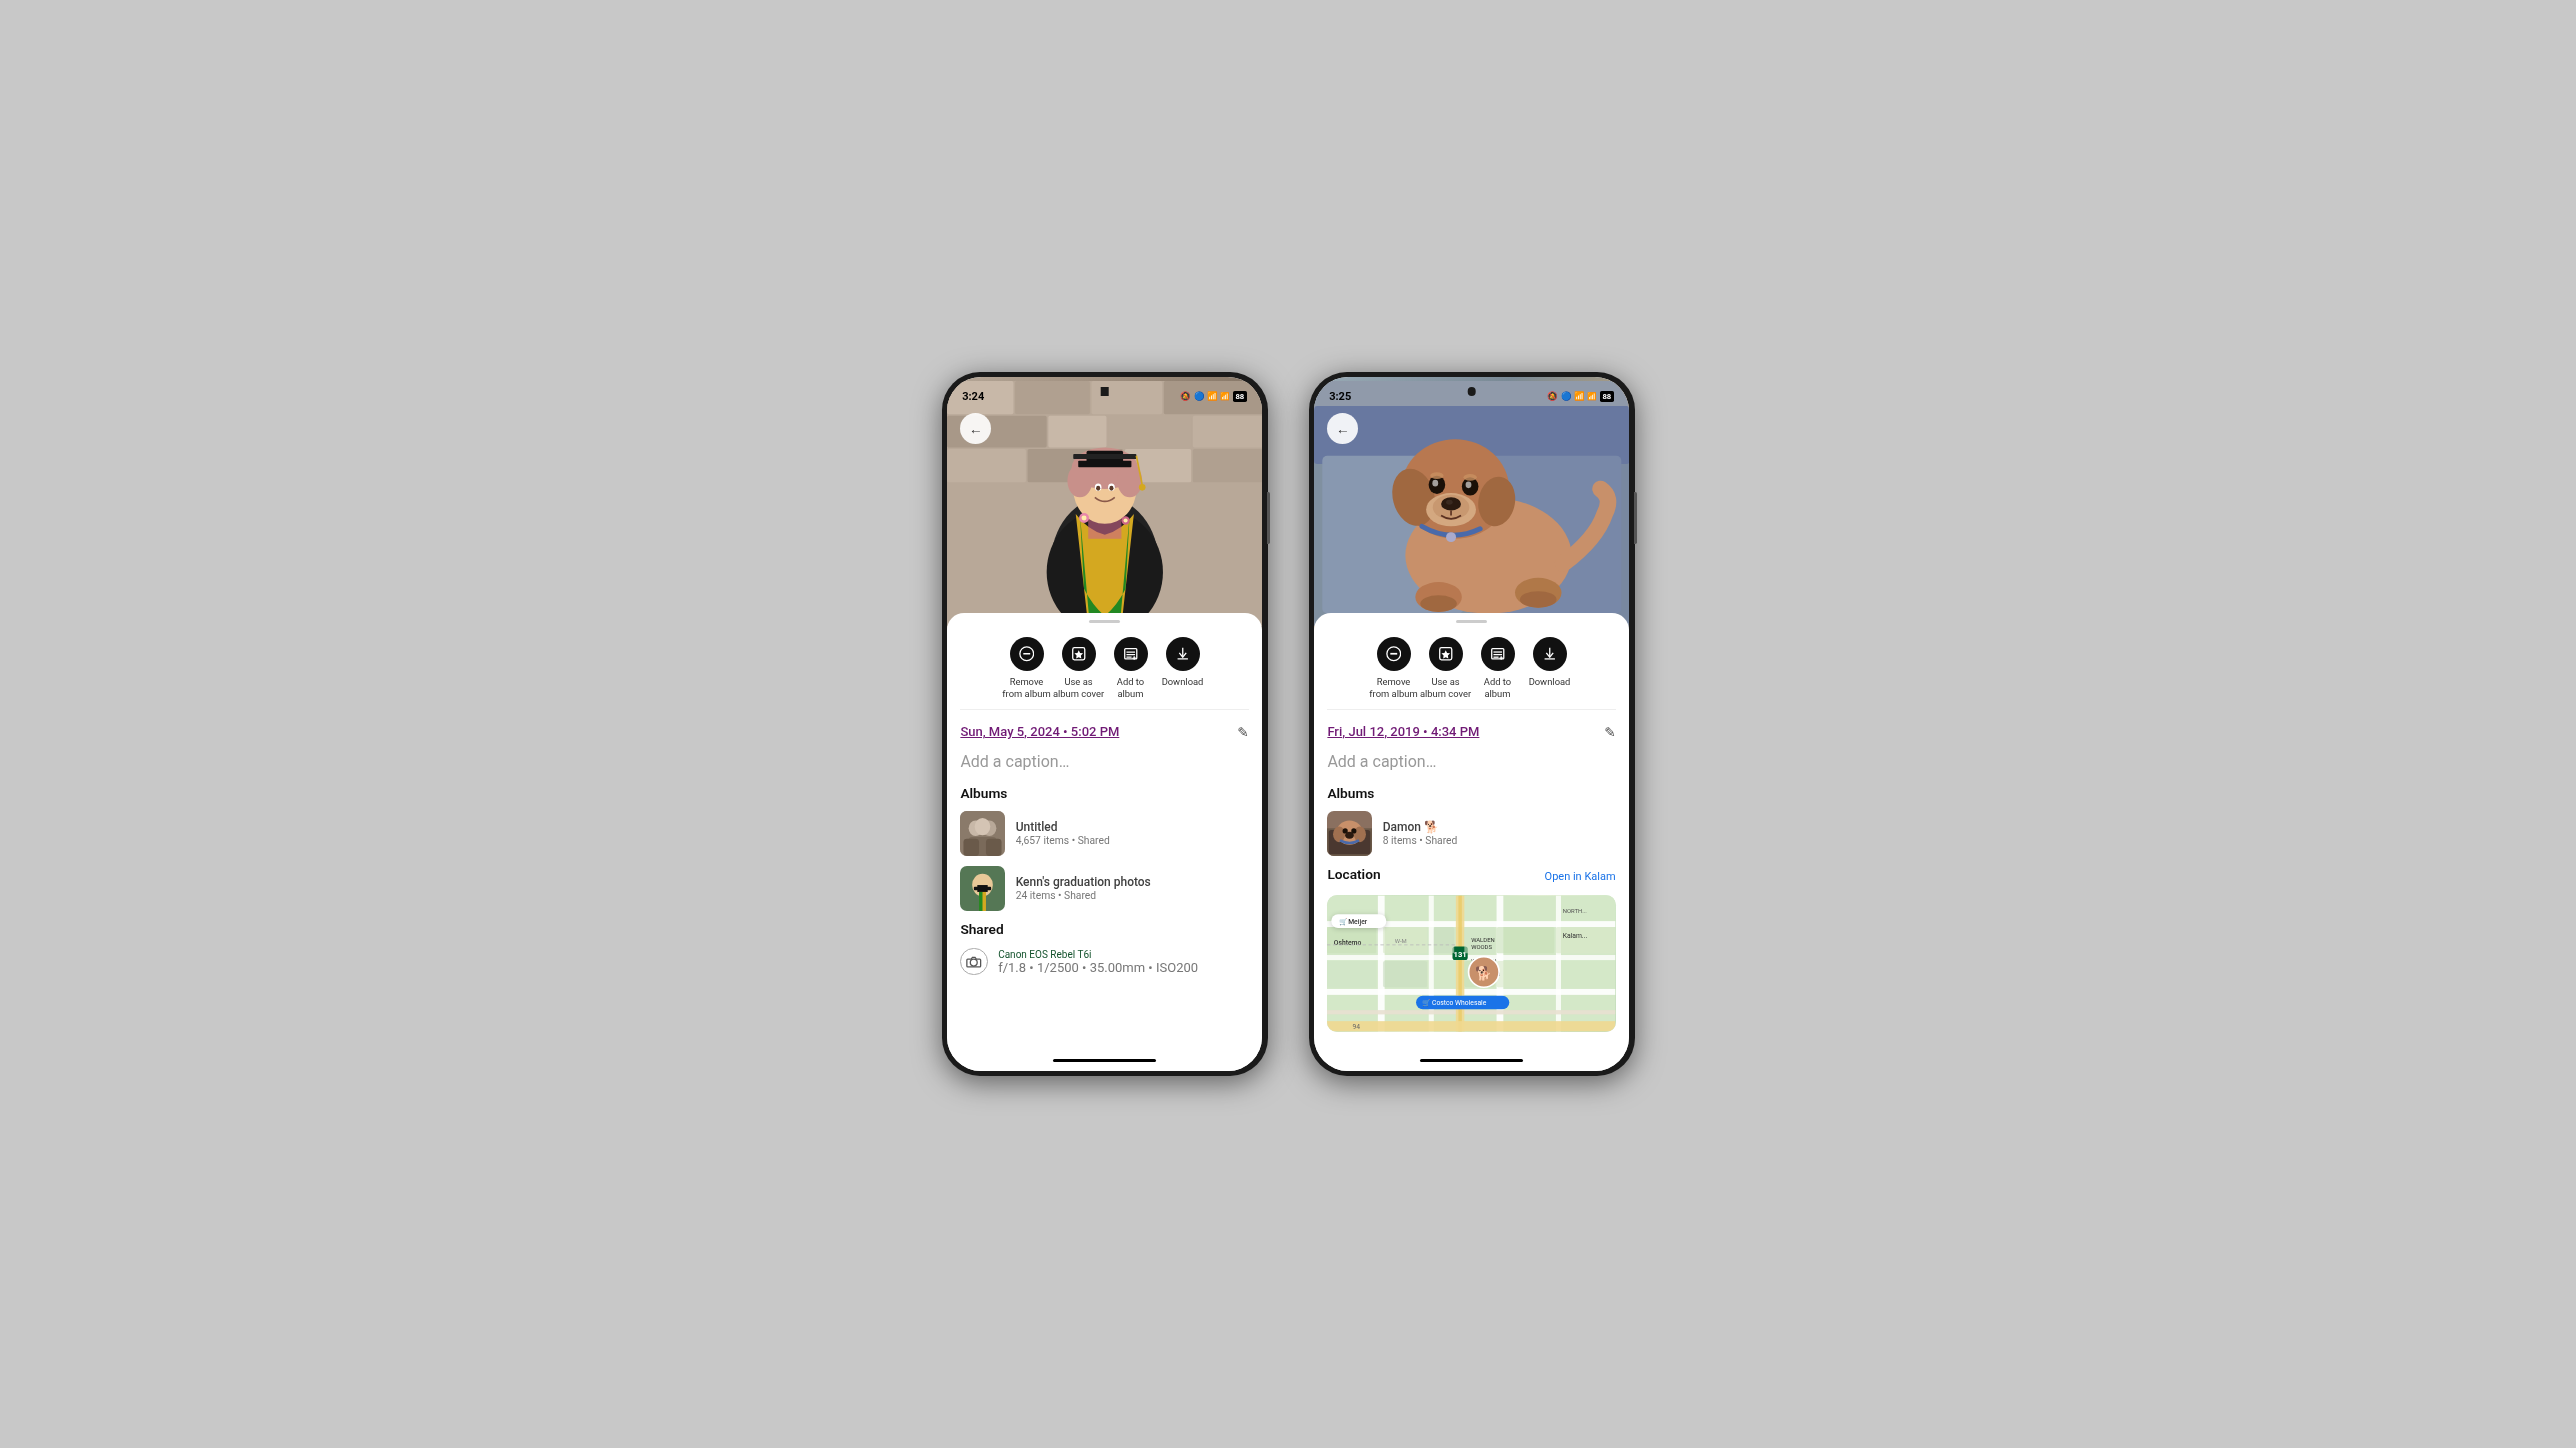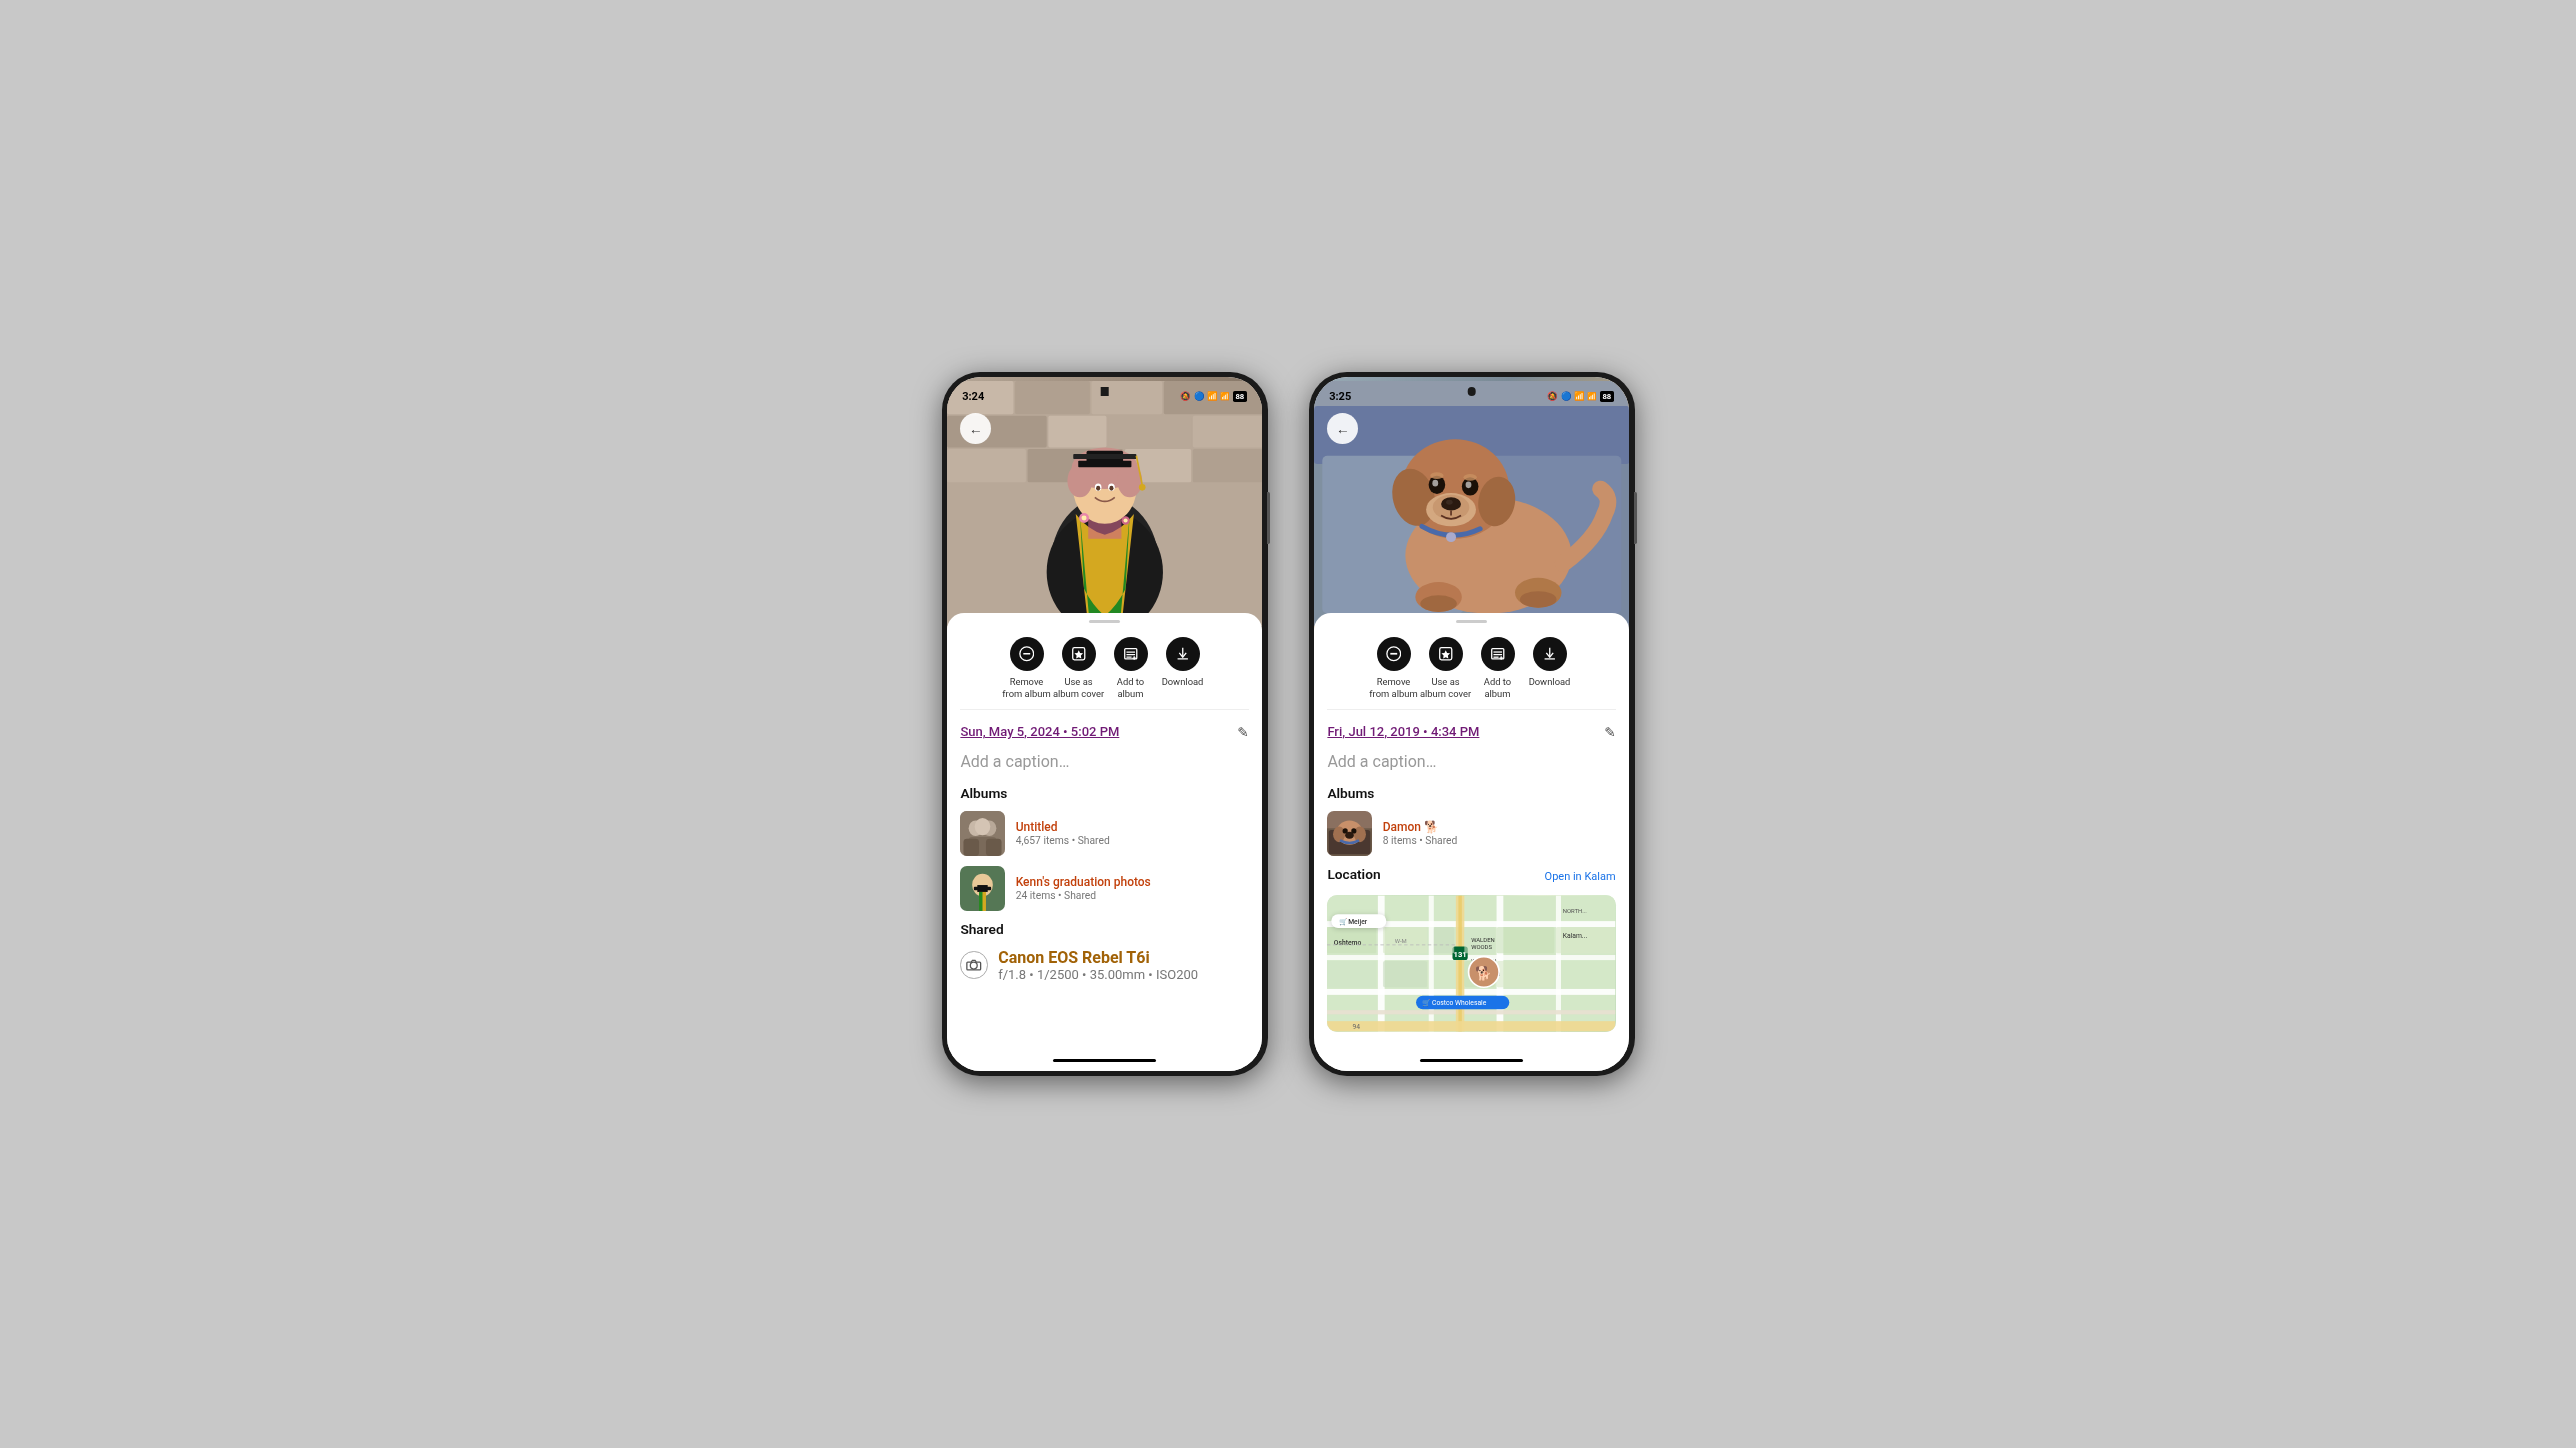--- a/index.html
+++ b/index.html
@@ -187,21 +187,21 @@
       height: 100%;
     }
 
     .album-thumb-group {
       background: linear-gradient(135deg, #8a7a6a, #c8b8a8);
     }
 
     .album-info .album-name {
       font-size: 12px;
       font-weight: 500;
-      color: #c2410c;
+      color: #404040;
     }
 
     .album-info .album-meta {
       font-size: 10.3px;
       color: #777;
     }
 
     .details-section {
       margin-top: 6.9px;
     }
@@ -220,23 +220,23 @@
       border-radius: 50%;
       display: flex;
       align-items: center;
       justify-content: center;
       font-size: 12px;
       color: #555;
       flex-shrink: 0;
     }
 
     .detail-text .device-name {
-      font-size: 16px;
-      font-weight: 700;
-      color: #a16207;
+      font-size: 10px;
+      font-weight: 400;
+      color: #14532d;
     }
 
     .detail-text .device-meta {
       font-size: 13px;
       color: #777;
     }
 
     
     .location-header {
       display: flex;

